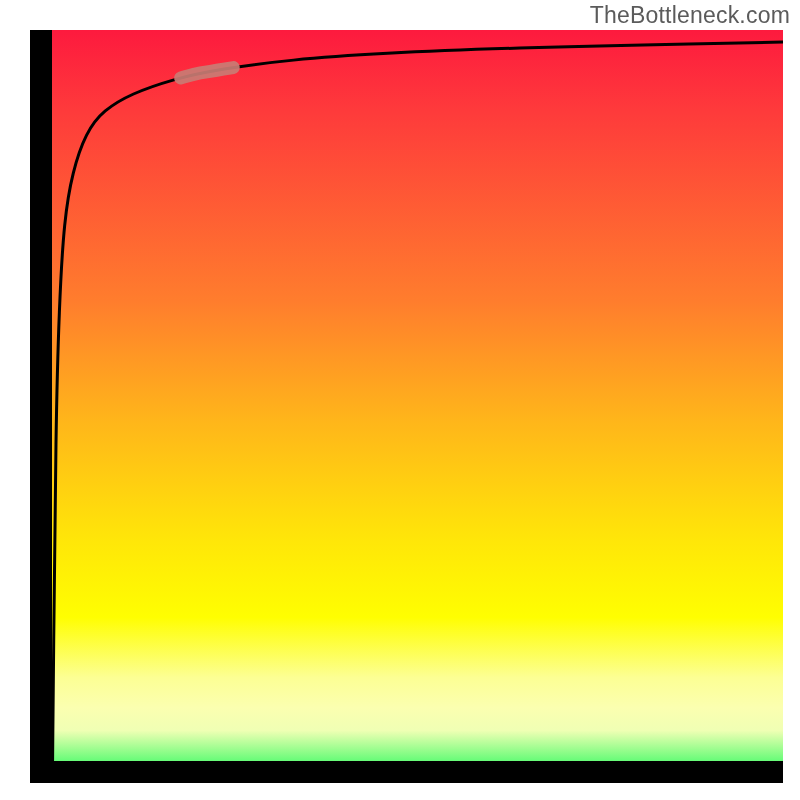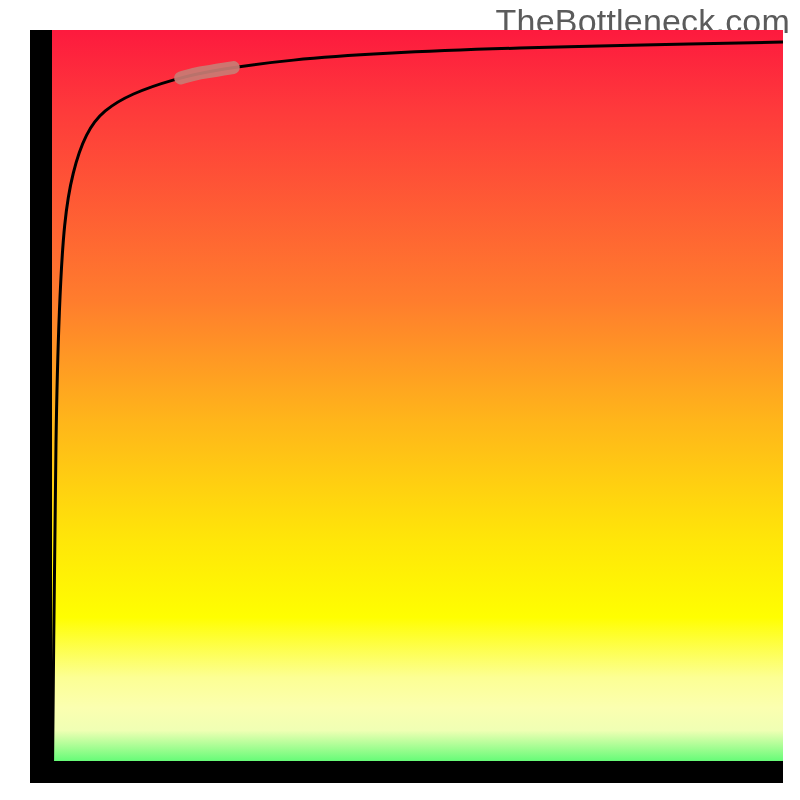--- a/index.html
+++ b/index.html
@@ -15,21 +15,21 @@
     position: relative;
     width: 800px;
     height: 800px;
     background: #ffffff;
   }
   .watermark {
     position: absolute;
     top: 2px;
     right: 10px;
     color: #5b5b5b;
-    font-size: 34px;
+    font-size: 23px;
     letter-spacing: 0.2px;
   }
   .frame {
     position: absolute;
     left: 30px;
     top: 30px;
     width: 753px;
     height: 753px;
     box-sizing: border-box;
   }

